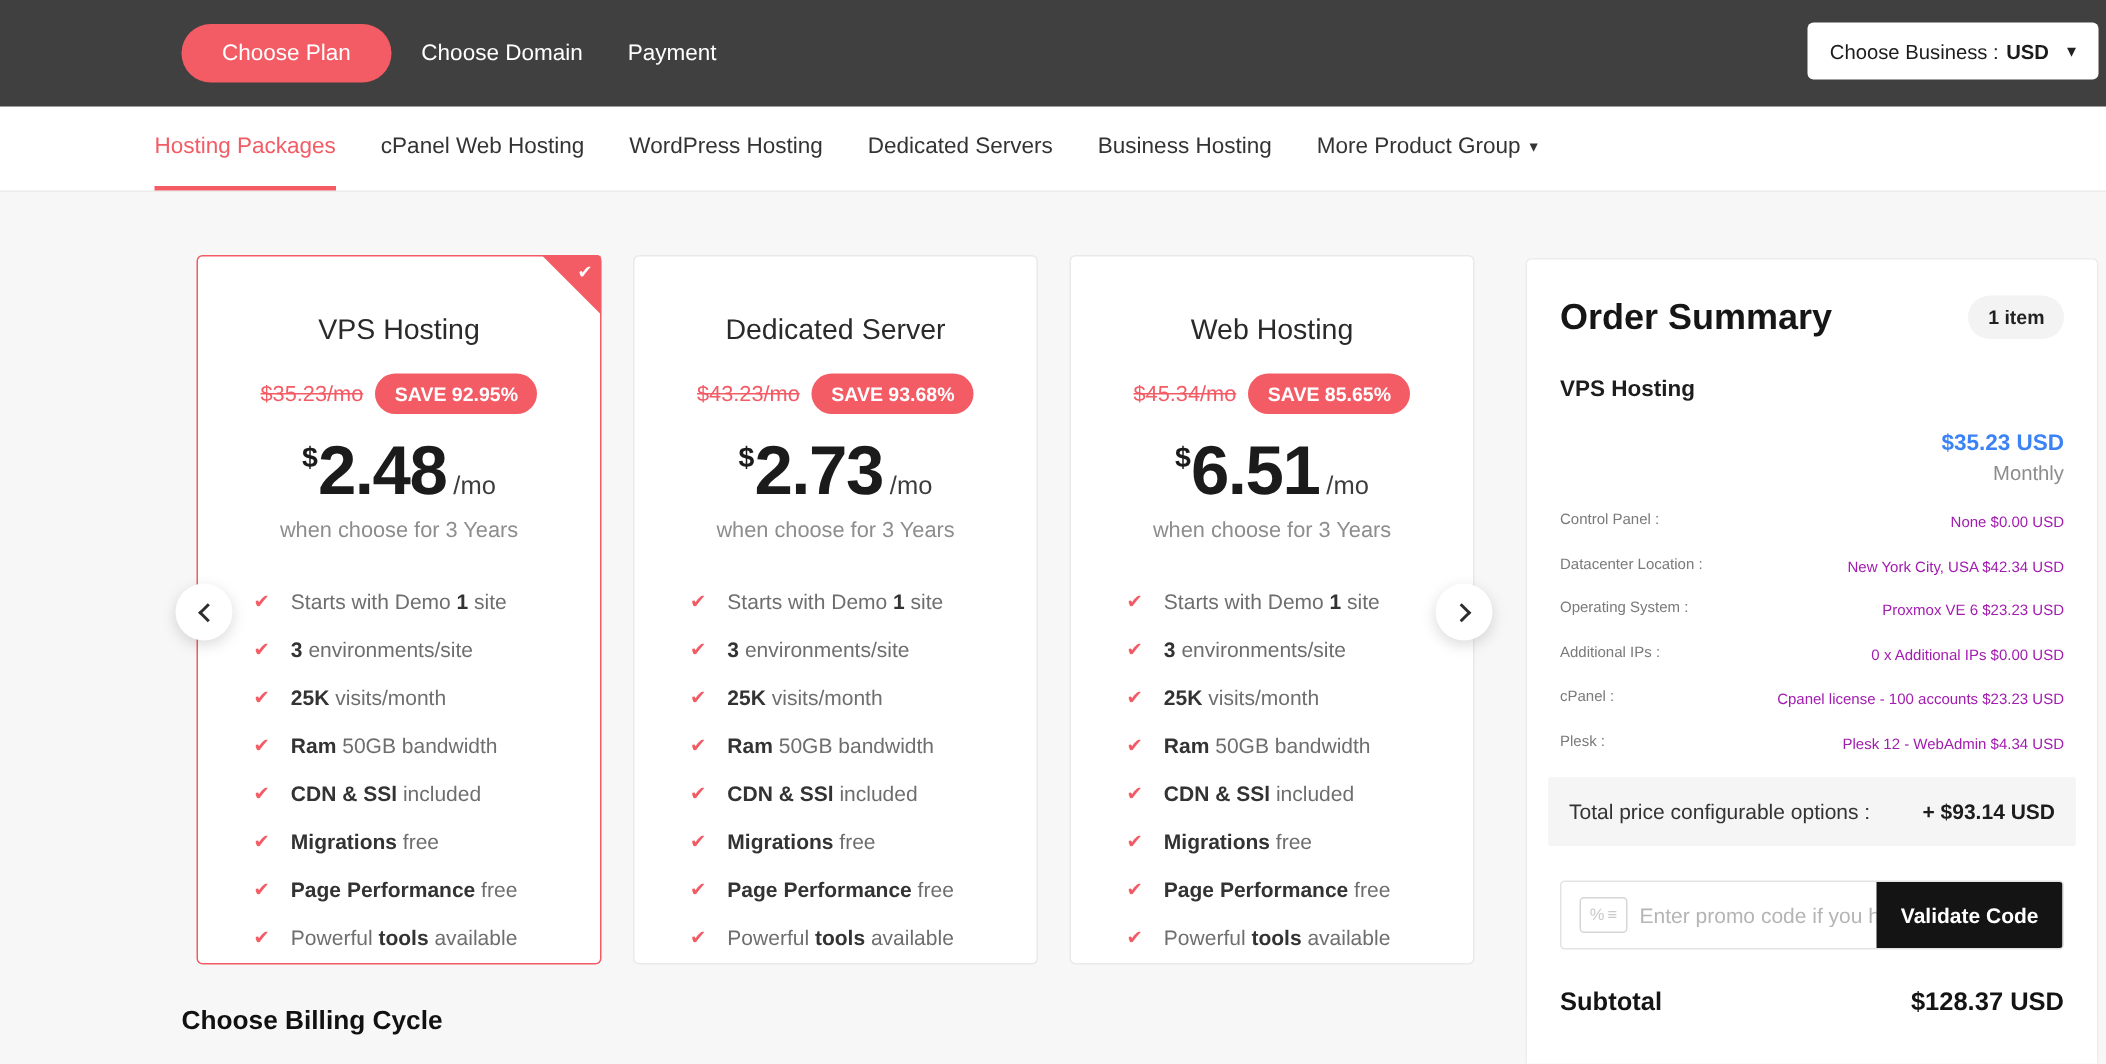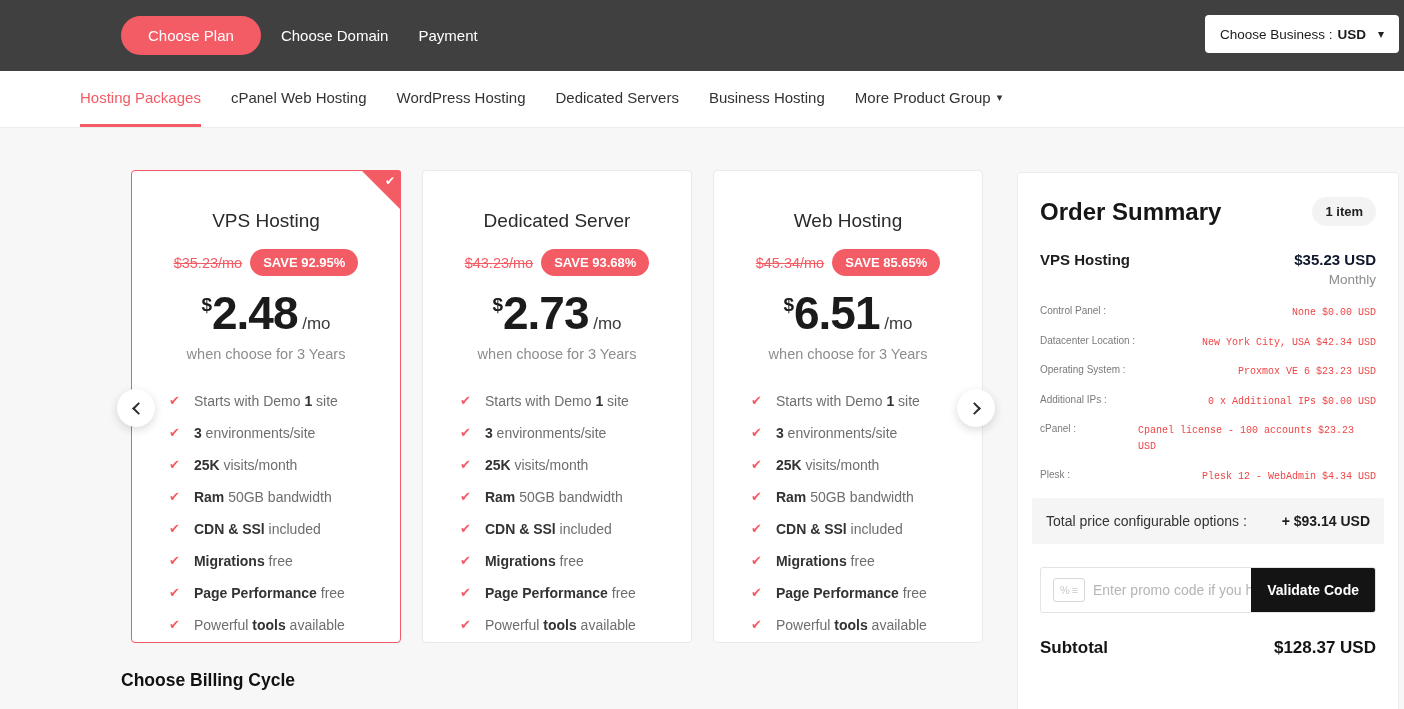--- a/index.html
+++ b/index.html
@@ -11,21 +11,21 @@
   .steps { display:flex; align-items:center; }
   .step { color:#fff; font-size:15px; margin-left:30px; cursor:pointer; }
   .step.pill { margin-left:0; background:#f35b65; padding:11px 27px; border-radius:40px; margin-right:-10px; }
   .currency-box { position:absolute; right:5px; top:15px; height:38px; background:#fff; border-radius:4px;
                   display:flex; align-items:center; padding:0 15px; cursor:pointer; }
   .currency-box .lbl { font-size:13.5px; color:#1c1c1c; }
   .currency-box .val { font-size:13.5px; color:#1c1c1c; font-weight:700; margin-left:5px; }
   .currency-box .caret { font-size:12px; color:#222; margin-left:12px; }
 
   
-  .subnav { height:57px; background:#fff; border-bottom:1px solid #ececec; display:flex; align-items:stretch; padding-left:80px; }
+  .subnav { height:57px; background:#fff; border-bottom:1px solid #ececec; display:flex; align-items:stretch; padding-left:103px; }
   .nav-item { display:flex; align-items:center; margin-right:30px; font-size:15px; font-weight:500; color:#333;
               border-bottom:3px solid transparent; cursor:pointer; }
   .nav-item.active { color:#f35b65; border-bottom-color:#f35b65; }
   .nav-item .caret { font-size:11px; margin-left:6px; color:#333; }
 
   
   .content { position:relative; height:580px; background:#f7f7f8; }
   .cards { position:absolute; left:131px; top:42px; display:flex; gap:21px; }
   .card { width:270px; height:473px; background:#fff; border:1px solid #e9e9e9; border-radius:4px;
           position:relative; text-align:center; padding-top:26px; cursor:pointer; }
@@ -61,26 +61,26 @@
 
   
   .summary { position:absolute; left:1017px; top:44px; width:382px; height:640px; background:#fff;
              border:1px solid #ececec; border-radius:4px; padding:20px 22px; }
   .summary-head { display:flex; justify-content:space-between; align-items:center; margin-top:4px; }
   .summary-title { font-size:24px; font-weight:700; color:#161616; }
   .items-badge { background:#f3f3f3; border-radius:15px; padding:7px 13px; font-size:13px; font-weight:700; color:#222; }
   .product-row { margin-top:25px; display:flex; justify-content:space-between; }
   .product-name { font-size:15px; font-weight:700; color:#1d1d1d; }
   .product-price { text-align:right; }
-  .product-price .p { font-size:15px; font-weight:700; color:#0f172a; }
+  .product-price .p { font-size:15px; font-weight:700; color:#3b82f6;margin-top:36px; }
   .product-price .c { font-size:13.5px; color:#8d8d8d; margin-top:4px; }
   .config { margin-top:18px; }
   .config-row { display:flex; justify-content:space-between; margin-bottom:13.5px; font-size:10px; }
   .config-label { color:#7a7a7a; white-space:nowrap; }
-  .config-value { color:#ef4444; text-align:left; max-width:238px; line-height:1.6;font-family:Liberation Mono, monospace; }
+  .config-value { color:#a21caf; text-align:left; max-width:238px; line-height:1.6; }
   .options-strip { margin:4px -8px 0; background:#f5f5f5; padding:15px 14px; display:flex;
                    justify-content:space-between; align-items:center; font-size:14px; border-radius:2px; }
   .options-strip .lbl { color:#333; }
   .options-strip .val { color:#1d1d1d; font-weight:700; }
   .promo { margin-top:23px; display:flex; align-items:stretch; border:1px solid #e3e3e3; border-radius:3px;
            overflow:hidden; height:46px; background:#fff; }
   .promo-iconbox { width:32px; align-self:center; margin:0 8px 0 12px; border:1px solid #d7d7d7; border-radius:3px;
                    color:#c9c9c9; display:flex; align-items:center; justify-content:center; font-size:11px;
                    height:24px; gap:2px; flex:none; }
   .promo-input { border:none; outline:none; flex:1; font-size:14px; color:#444; min-width:0; }

